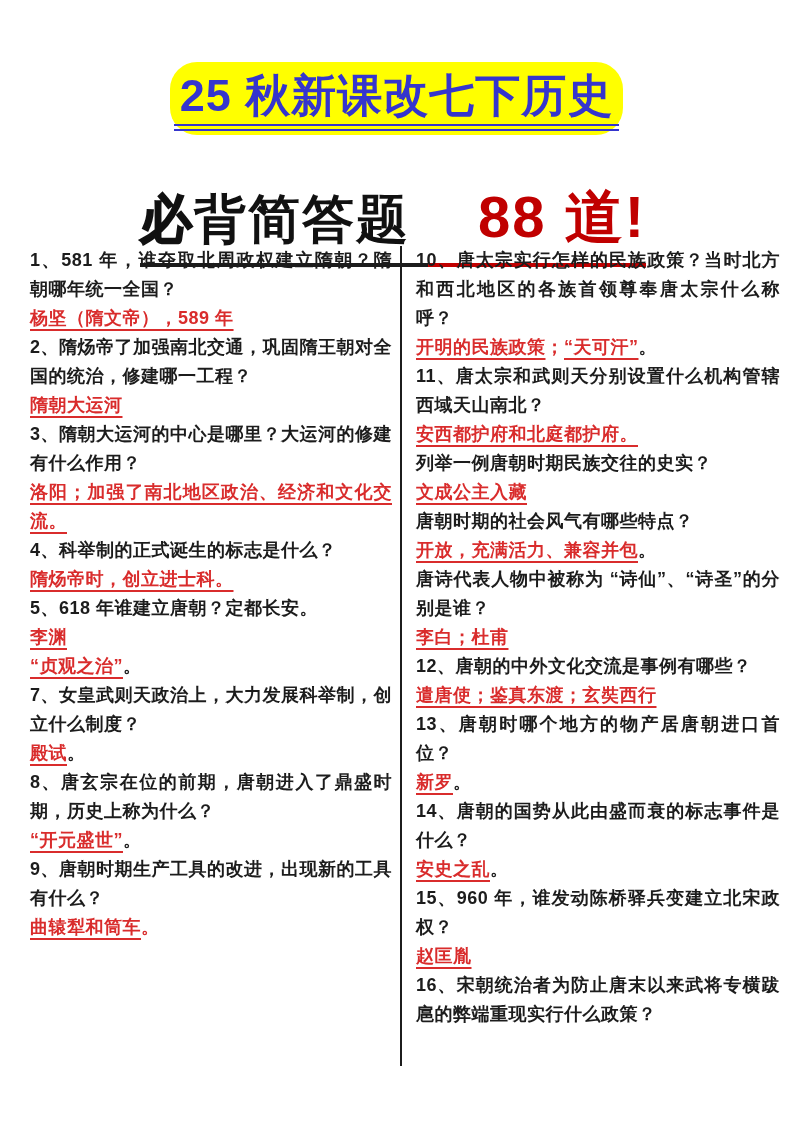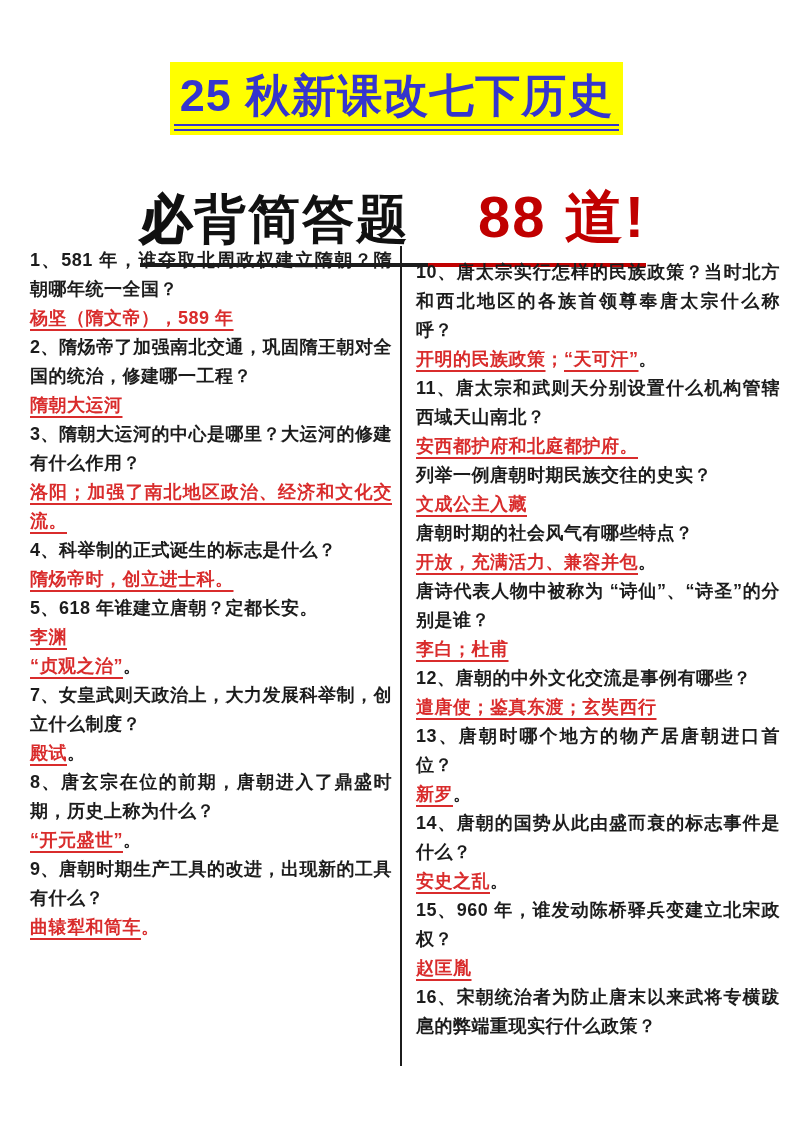--- a/index.html
+++ b/index.html
@@ -5,21 +5,21 @@
   html,body{margin:0;padding:0;}
   body{
     width:793px;height:1122px;position:relative;background:#ffffff;
     font-family:"Liberation Sans","DejaVu Sans",sans-serif;
     overflow:hidden;
   }
   
   .banner{
     position:absolute;left:170px;top:62px;width:453px;height:73px;
     background:var(--banner-bg,#ffff00);
-    display:flex;align-items:center;justify-content:center;
+    display:flex;align-items:center;justify-content:center;border-radius:27px;
   }
   .banner-text{
     color:var(--banner-fg,#3535cd);
     font-size:45px;font-weight:700;letter-spacing:1px;white-space:nowrap;
     transform:translateY(-3px);
   }
   .banner .ul1,.banner .ul2{
     position:absolute;left:4px;right:4px;height:2px;
     background:var(--banner-fg,#3535cd);
   }
@@ -39,21 +39,21 @@
   .subtitle-underline{display:flex;margin-top:6px;}
   .dline{height:4px;border-top:2px solid;border-bottom:2px solid;box-sizing:border-box;}
   .dline.black{border-color:#1c1c1c;width:57%;}
   .dline.red{border-color:var(--title-red,#c00000);width:43%;}
   
   .cols{
     position:absolute;left:30px;top:246px;width:750px;
     display:flex;align-items:flex-start;
   }
   .col{width:362px;}
-  .col.right{width:364px;margin-top:12px;}
+  .col.right{width:364px;}
   .divider{
     width:2px;background:#1c1c1c;height:820px;
     margin-left:8px;margin-right:14px;flex:none;
   }
   .para{
     font-size:18px;line-height:29px;font-weight:700;
     color:#1c1c1c;letter-spacing:0.5px;
     text-align:justify;
   }
   .para span.red{color:var(--answer-red,#d92c2c);}

